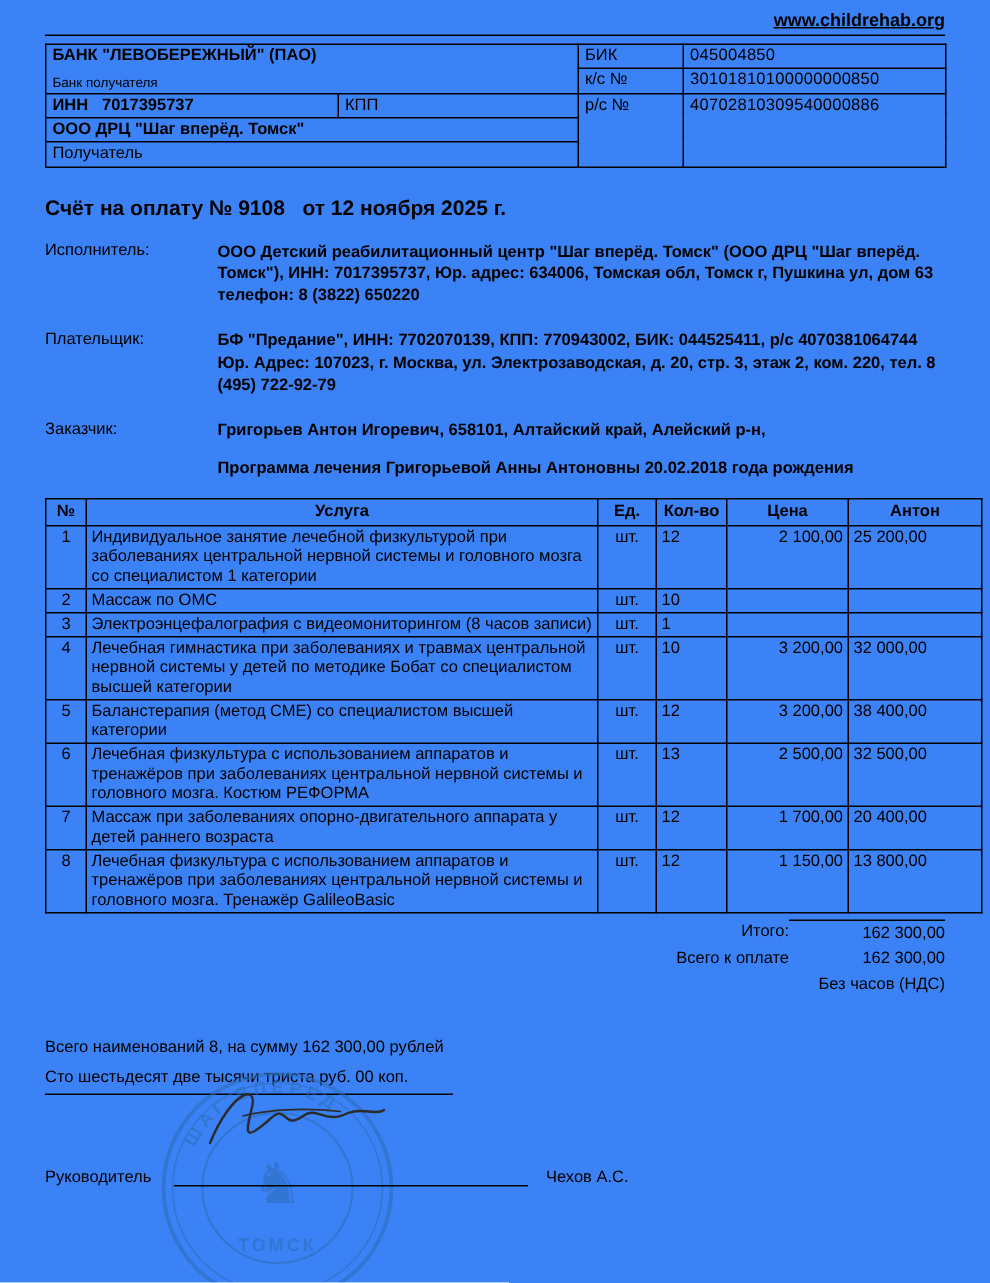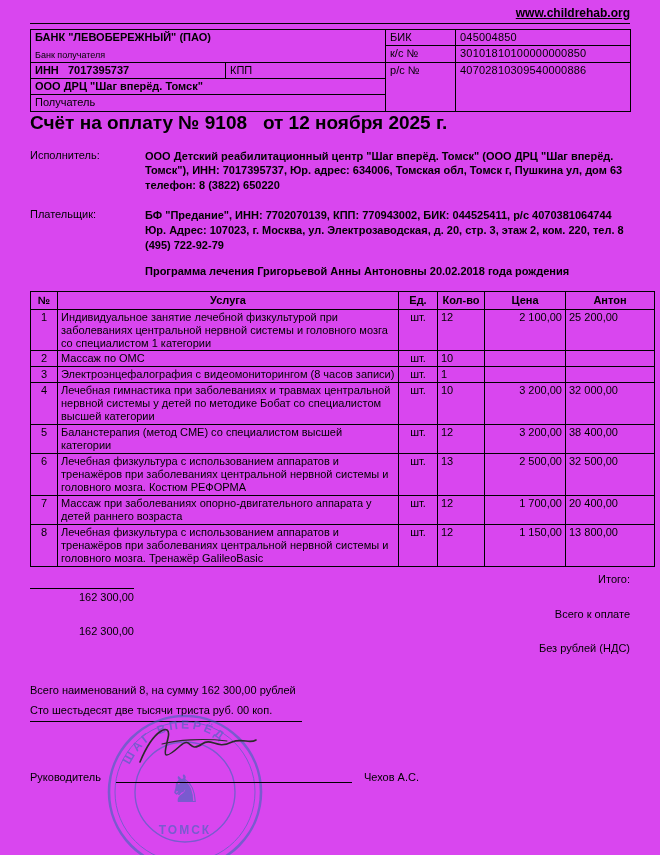--- a/index.html
+++ b/index.html
@@ -1,35 +1,35 @@
 <!DOCTYPE html>
 <html><head>
 <meta charset="utf-8">
 <style>
   html,body { margin:0; padding:0; background:#fff; }
   .page {
-    position:relative; width:660px; height:855px; background:#d946ef;
+    position:relative; width:660px; height:855px; background:#3b82f6;
     font-family:"Liberation Sans", sans-serif; color:#000;
     box-sizing:border-box; padding:6px 30px 0 30px; overflow:hidden;
   }
   
   .site-header { text-align:right; font-weight:bold; font-size:12px; padding-bottom:3px; border-bottom:1.6px solid #000; }
   .site-header span { text-decoration:underline; }
 
   
   .bank-table { width:100%; border-collapse:collapse; table-layout:fixed; margin-top:5px; }
   .bank-table td { border:1px solid #000; padding:1px 4px; vertical-align:top; font-size:11px; line-height:1.2; }
   .bank-name { font-weight:bold; }
   .small-label { font-size:9px; margin-top:6px; }
   .small-label2 { font-size:9px; }
   .bold { font-weight:bold; }
   .acc-val { letter-spacing:0.2px;margin-top:11px; }
 
   
-  .doc-title { font-size:19px; font-weight:bold; white-space:pre-wrap; }
+  .doc-title { font-size:14px; font-weight:bold; margin-top:18px; white-space:pre-wrap; }
 
   
   .party { display:flex; margin-top:15px; font-size:11px; }
   .party-label { width:115px; flex:none; }
   .party-text { font-weight:bold; line-height:1.35; }
   .program-line { margin-top:12px; font-size:11px; font-weight:bold; margin-left:115px; }
 
   
   .services { width:100%; border-collapse:collapse; table-layout:fixed; font-size:11px; margin-top:14px; }
   .services th, .services td { border:1px solid #000; padding:1px 3px; vertical-align:top; line-height:1.18; overflow:hidden; }
@@ -37,21 +37,21 @@
   .col-num   { width:22px;  text-align:center; }
   .col-service { width:336px; text-align:left; }
   .col-unit  { width:34px;  text-align:center;margin-left:20px; }
   .col-qty   { width:42px;  text-align:left; }
   .col-price { width:76px;  text-align:right; }
   .col-sum   { width:84px;  text-align:left; }
   .services th.col-service, .services th.col-qty { text-align:center; }
 
   
   .totals { margin-top:4px; font-size:11px; }
-  .totals-row { display:flex; justify-content:flex-end; line-height:1.55;flex-direction:column; }
+  .totals-row { display:flex; justify-content:flex-end; line-height:1.55; }
   .totals-label { text-align:right; }
   .totals-value { width:104px; text-align:right; }
   .line-top { border-top:1px solid #000; }
 
   
   .summary { margin-top:24px; font-size:11px; line-height:1.8; }
   .underlined { border-bottom:1px solid #000; padding-right:30px; display:inline-block; }
 
   
   .sig-row { margin-top:46px; display:flex; align-items:flex-end; font-size:11px; position:relative; z-index:2; }
@@ -115,20 +115,24 @@
   <div class="party">
     <div class="party-label">Исполнитель:</div>
     <div class="party-text">ООО Детский реабилитационный центр "Шаг вперёд. Томск" (ООО ДРЦ "Шаг вперёд. Томск"), ИНН: 7017395737, Юр. адрес: 634006, Томская обл, Томск г, Пушкина ул, дом 63 телефон: 8 (3822) 650220</div>
   </div>
 
   <div class="party">
     <div class="party-label">Плательщик:</div>
     <div class="party-text">БФ "Предание", ИНН: 7702070139, КПП: 770943002, БИК: 044525411, р/с 4070381064744 Юр. Адрес: 107023, г. Москва, ул. Электрозаводская, д. 20, стр. 3, этаж 2, ком. 220, тел. 8 (495) 722-92-79</div>
   </div>
 
+  <div class="party">
+    <div class="party-label">Заказчик:</div>
+    <div class="party-text">Григорьев Антон Игоревич, 658101, Алтайский край, Алейский р-н,</div>
+  </div>
 
   <div class="program-line">Программа лечения Григорьевой Анны Антоновны 20.02.2018 года рождения</div>
 
   <table class="services">
     <thead>
       <tr>
           <th class="col-num">№</th>
           <th class="col-service">Услуга</th>
           <th class="col-unit">Ед.</th>
           <th class="col-qty">Кол-во</th>
@@ -207,21 +211,21 @@
   <div class="totals">
     <div class="totals-row">
       <div class="totals-label">Итого:</div>
       <div class="totals-value line-top">162 300,00</div>
     </div>
     <div class="totals-row">
       <div class="totals-label">Всего к оплате</div>
       <div class="totals-value">162 300,00</div>
     </div>
     <div class="totals-row">
-      <div class="totals-label">Без рублей (НДС)</div>
+      <div class="totals-label">Без часов (НДС)</div>
     </div>
   </div>
 
   <div class="summary">
     <div>Всего наименований 8, на сумму 162 300,00 рублей</div>
     <div><span class="underlined">Сто шестьдесят две тысячи триста руб. 00 коп.</span></div>
   </div>
 
   <div class="sig-row">
     <div class="sig-label">Руководитель</div>

